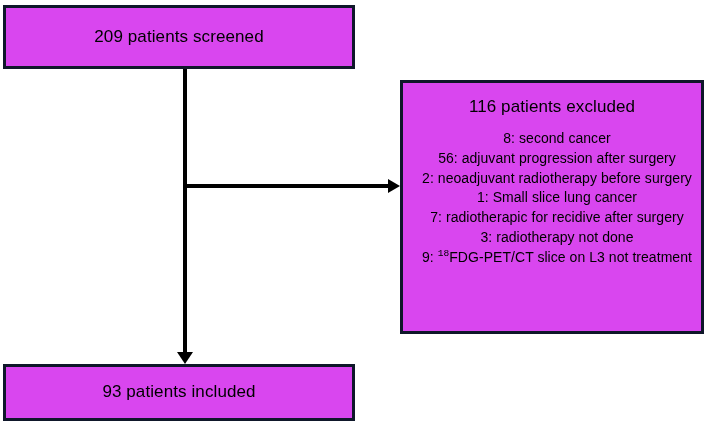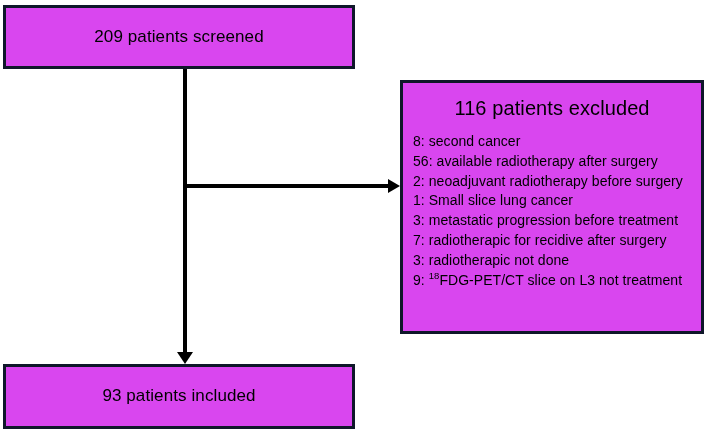--- a/index.html
+++ b/index.html
@@ -34,67 +34,69 @@
     height: 64px;
     display: flex;
     align-items: center;
     justify-content: center;
   }
 
   #box-included {
     left: 3px;
     top: 364px;
     width: 352px;
-    height: 65px;
+    height: 57px;
     display: flex;
     align-items: center;
     justify-content: center;
   }
 
   #box-excluded {
     left: 400px;
     top: 80px;
     width: 304px;
     height: 254px;
   }
 
   .box-title {
     font-size: 17px;
     line-height: 1.1;
     letter-spacing: 0.1px;
     white-space: nowrap;
   }
 
   .excluded-title {
-    font-size: 20px;
+    font-size: 17px;
     text-align: center;
     margin-top: 14px;
     white-space: nowrap;
     letter-spacing: 0.1px;
   }
 
   .excluded-list {
     list-style: none;
     margin: 0;
     padding: 0;
     margin-top: 12px;
     padding-left: 10px;
+    text-align: center;
   }
 
   .excluded-list li {
     font-size: 14px;
     line-height: 19.8px;
     white-space: nowrap;
     letter-spacing: 0.05px;
   }
 
   .excluded-list li sup {
     font-size: 9.5px;
     vertical-align: super;
     line-height: 0;
+    font-family: Liberation Mono, monospace;
   }
 
   
   .connector {
     position: absolute;
     background: #000000;
   }
 
   #stem-vertical {
     left: 183px;
@@ -144,26 +146,25 @@
   <div class="connector" id="stem-vertical"></div>
   <div class="arrowhead" id="arrowhead-down"></div>
 
   <div class="connector" id="branch-horizontal"></div>
   <div class="arrowhead" id="arrowhead-right"></div>
 
   <div class="flow-box" id="box-excluded">
     <div class="excluded-title">116 patients excluded</div>
     <ul class="excluded-list" id="excluded-list">
       <li>8: second cancer</li>
-      <li>56: available radiotherapy after surgery</li>
+      <li>56: adjuvant progression after surgery</li>
       <li>2: neoadjuvant radiotherapy before surgery</li>
       <li>1: Small slice lung cancer</li>
-      <li>3: metastatic progression before treatment</li>
       <li>7: radiotherapic for recidive after surgery</li>
-      <li>3: radiotherapic not done</li>
+      <li>3: radiotherapy not done</li>
       <li id="list-item-fdg"><span>9: </span><sup>18</sup><span>FDG-PET/CT slice on L3 not treatment</span></li>
     </ul>
   </div>
 
   <div class="flow-box" id="box-included">
     <span class="box-title">93 patients included</span>
   </div>
 
 </div>
 

